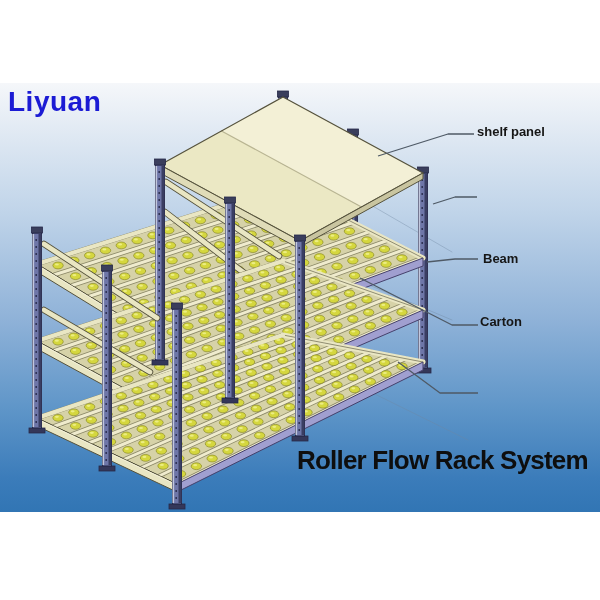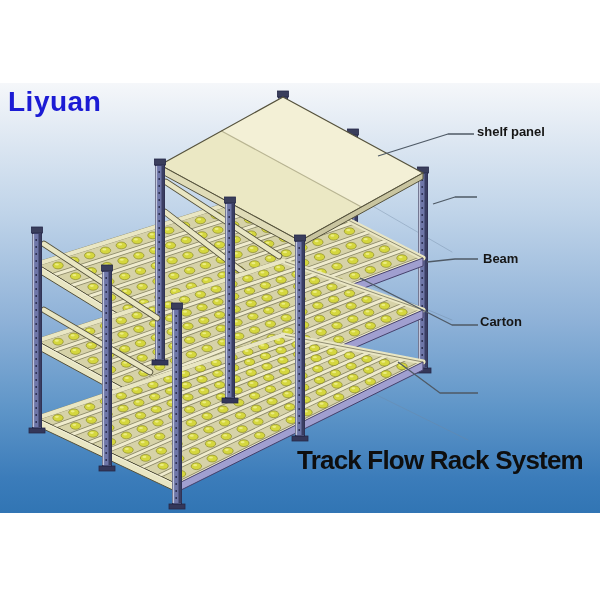--- a/index.html
+++ b/index.html
@@ -1,16 +1,16 @@
 <!DOCTYPE html>
 <html><head>
 <meta charset="utf-8">
 <style>
   html,body{margin:0;padding:0;background:#ffffff;}
-  .stage{position:relative;width:600px;height:600px;background:#ffffff;overflow:hidden;
+  .stage{position:relative;width:600px;height:512px;background:#ffffff;overflow:hidden;
          font-family:"Liberation Sans",sans-serif;}
   .photo{position:absolute;left:0;top:83px;width:600px;height:430px;
          background:linear-gradient(180deg,#f5f7fa 0%,#e3ebf4 10%,#c0d4e9 30%,
                     #8fb2d8 55%,#5e95c8 76%,#3b7cba 92%,#3175b4 100%);}
   svg.draw{position:absolute;left:0;top:0;}
   .brand{position:absolute;left:8px;top:88px;font-size:28px;font-weight:bold;
          color:#1b1bd4;letter-spacing:.5px;line-height:1;}
   .callout{position:absolute;font-size:13px;font-weight:bold;color:#161616;
            line-height:1;white-space:nowrap;}
   .co-shelf{left:477px;top:125px;}
@@ -1131,14 +1131,14 @@
       <polyline points="378,156 448,134 474,134" fill="none" stroke="#4f5a66" stroke-width="1.3" stroke-linejoin="round"></polyline>
       <polyline points="433,204 455,197 477,197" fill="none" stroke="#4f5a66" stroke-width="1.3" stroke-linejoin="round"></polyline>
       <polyline points="427,262 455,259 478,259" fill="none" stroke="#4f5a66" stroke-width="1.3" stroke-linejoin="round"></polyline>
       <polyline points="360,278 452,325 478,325" fill="none" stroke="#4f5a66" stroke-width="1.3" stroke-linejoin="round"></polyline>
       <polyline points="398,362 440,393 478,393" fill="none" stroke="#4f5a66" stroke-width="1.3" stroke-linejoin="round"></polyline>
     </svg>
   <div class="brand">Liyuan</div>
   <div class="callout co-shelf">shelf panel</div>
   <div class="callout co-beam">Beam</div>
   <div class="callout co-divider">Carton</div>
-  <div class="caption">Track Flow Rack System</div>
+  <div class="caption">Roller Flow Rack System</div>
 </div>
 
 </body></html>

